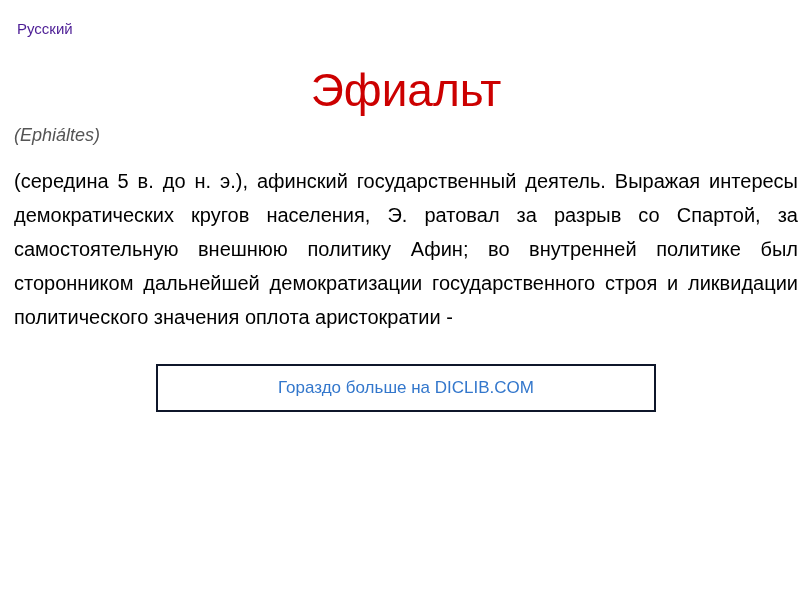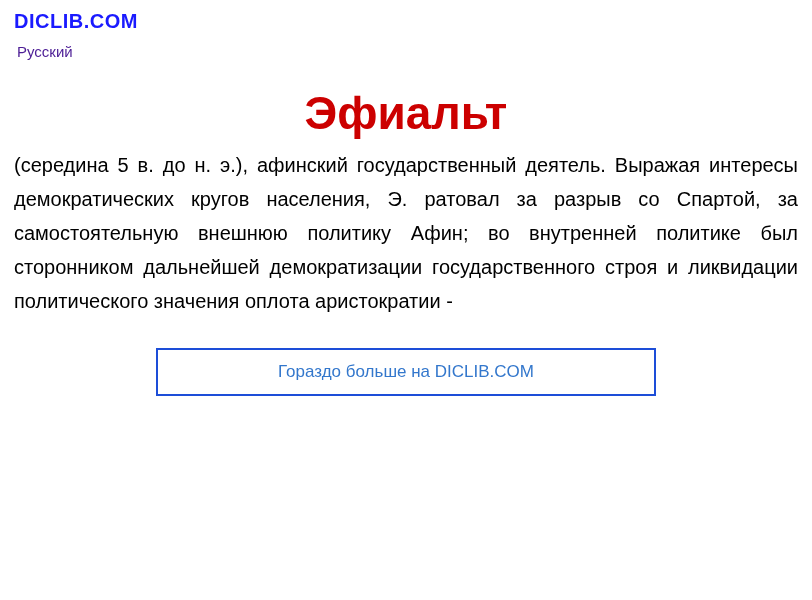--- a/index.html
+++ b/index.html
@@ -40,21 +40,21 @@
       color: #4c1d95;
     }
 
     .main-content {
       padding: 10px 14px 20px 14px;
     }
 
     .word-title {
       text-align: center;
       font-size: 46px;
-      font-weight: bold;
+      font-weight: normal;
       color: #cc0000;
       margin-bottom: 8px;
       margin-top: 10px;
     }
 
     .word-transliteration {
       font-size: 18px;
       font-style: italic;
       color: #555555;
       margin-bottom: 18px;
@@ -68,40 +68,40 @@
     }
 
     .more-button-container {
       display: flex;
       justify-content: center;
       margin-top: 30px;
       padding: 0 80px;
     }
 
     .more-button {
-      border: 2px solid #1d4ed8;
+      border: 2px solid #0f172a;
       background-color: #ffffff;
       color: #3377cc;
       font-size: 17px;
       padding: 12px 40px;
       cursor: pointer;
       width: 100%;
       max-width: 500px;
       text-align: center;
     }
   </style>
 </head>
 <body>
 
 <div class="header">
-  <div class="header-title">DICLIB.COM</div>
 </div>
 
 <div class="language-label">Русский</div>
 
 <div class="main-content">
   <div class="word-title">Эфиальт</div>
+  <div class="word-transliteration">(Ephiáltes)</div>
   <div class="word-definition">(середина 5 в. до н. э.), афинский государственный деятель. Выражая интересы демократических кругов населения, Э. ратовал за разрыв со Спартой, за самостоятельную внешнюю политику Афин; во внутренней политике был сторонником дальнейшей демократизации государственного строя и ликвидации политического значения оплота аристократии -</div>
 
   <div class="more-button-container">
     <button class="more-button">Гораздо больше на DICLIB.COM</button>
   </div>
 </div>
 
 </body></html>

